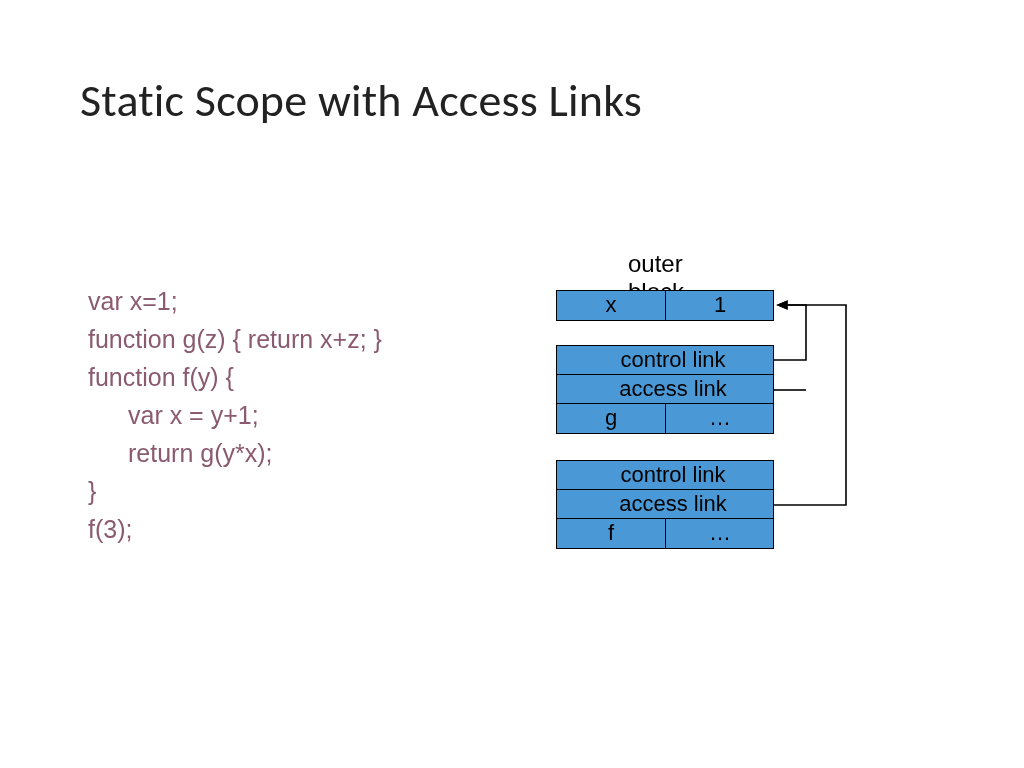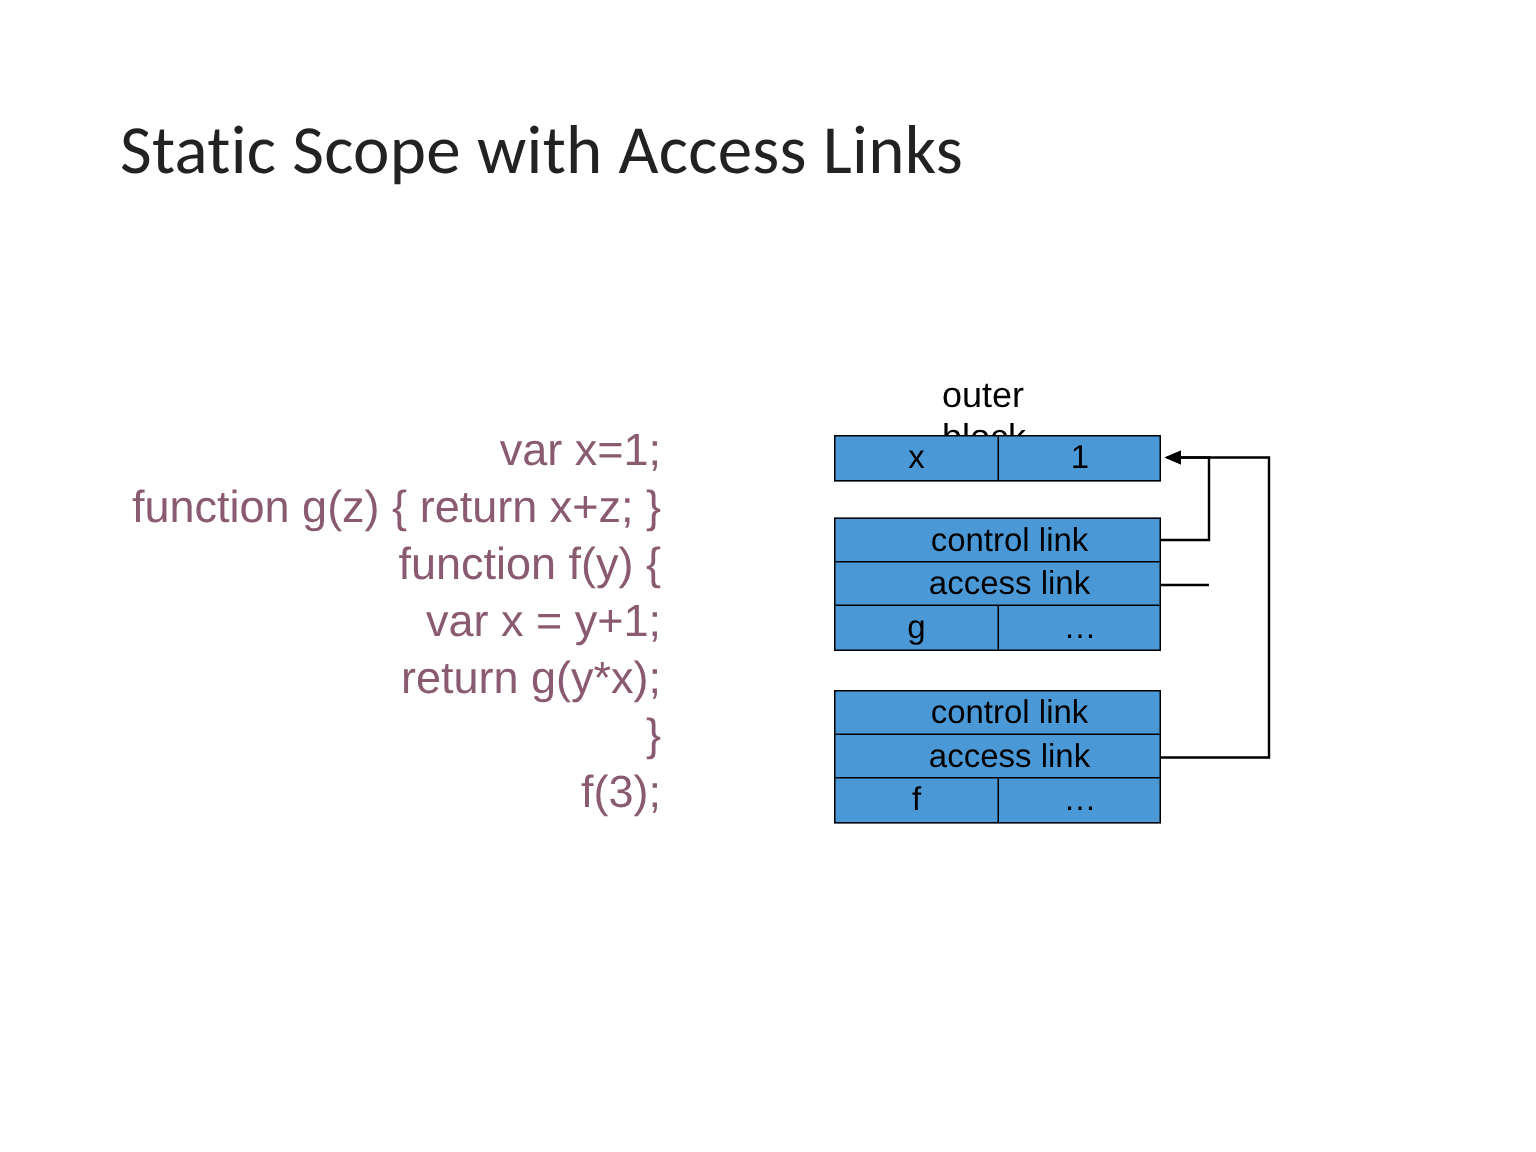--- a/index.html
+++ b/index.html
@@ -23,26 +23,25 @@
     top: 72px;
     font-size: 46px;
     font-weight: 400;
     letter-spacing: 0.2px;
     color: #222;
   }
   .code {
     position: absolute;
     left: 88px;
     top: 244px;
-    font-size: 30px;
+    font-size: 25px;
     line-height: 38px;
     font-family: Verdana, Geneva, sans-serif;
     color: #8a5a70;
     white-space: pre;
-    text-align: right;
   }
   .indent { padding-left: 40px; display: inline-block; }
 
   .diagram {
     position: absolute;
     left: 556px;
     top: 250px;
     font-family: Verdana, Geneva, sans-serif;
     font-size: 22px;
   }

